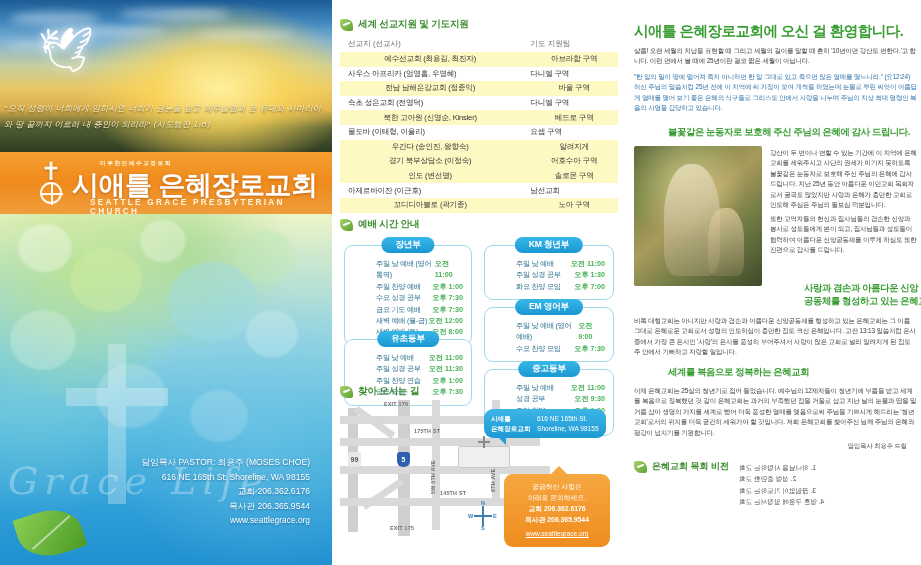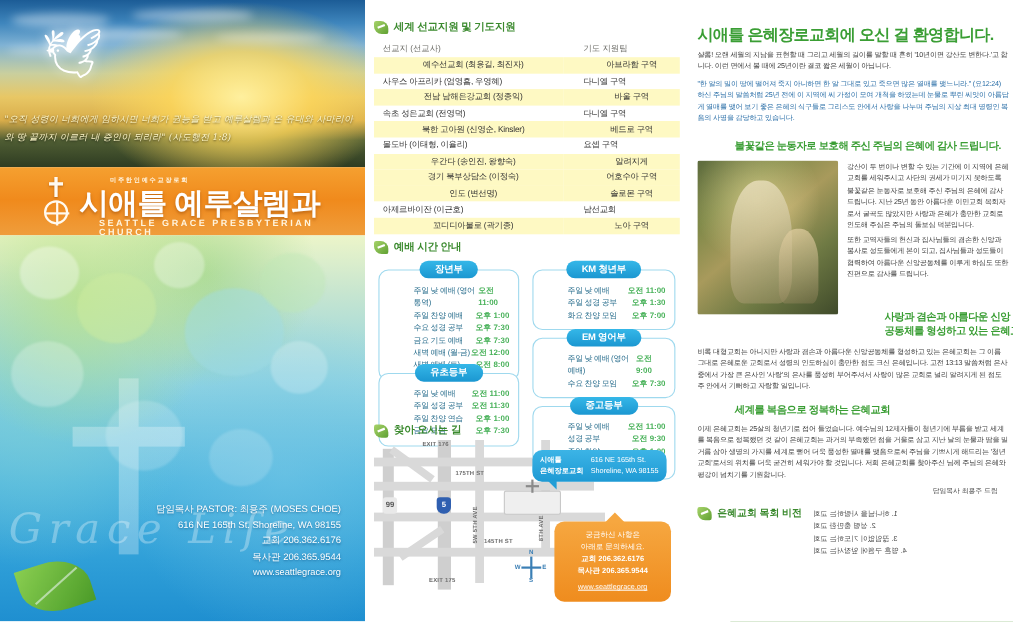--- a/index.html
+++ b/index.html
@@ -276,21 +276,21 @@
       <div class="dove">🕊</div>
     </div>
     <div class="quote-verse">"오직 성령이 너희에게 임하시면 너희가 권능을 받고 예루살렘과 온 유대와 사마리아와 땅 끝까지 이르러 내 증인이 되리라" (사도행전 1:8)</div>
 
     <div class="orange-band">
       <div class="logo-emblem">
         <div class="emblem-cross">✝</div>
         <div class="emblem-globe"></div>
       </div>
       <div class="logo-sub-top">미주한인예수교장로회</div>
-      <div class="logo-kr">시애틀 예루살렘과</div>
+      <div class="logo-kr">시애틀 은혜장로교회</div>
       <div class="logo-en">SEATTLE GRACE PRESBYTERIAN CHURCH</div>
     </div>
 
     <div class="bluegreen">
       <div class="blobs">
         <div class="blob" style="left:18px;top:10px;width:54px;height:48px;background:rgba(255,255,255,.34);"></div>
         <div class="blob" style="left:70px;top:34px;width:72px;height:64px;background:rgba(205,235,160,.5);"></div>
         <div class="blob" style="left:140px;top:6px;width:46px;height:42px;background:rgba(255,255,255,.3);"></div>
         <div class="blob" style="left:168px;top:48px;width:90px;height:80px;background:rgba(160,220,230,.45);"></div>
         <div class="blob" style="left:236px;top:16px;width:60px;height:54px;background:rgba(190,230,180,.42);"></div>

